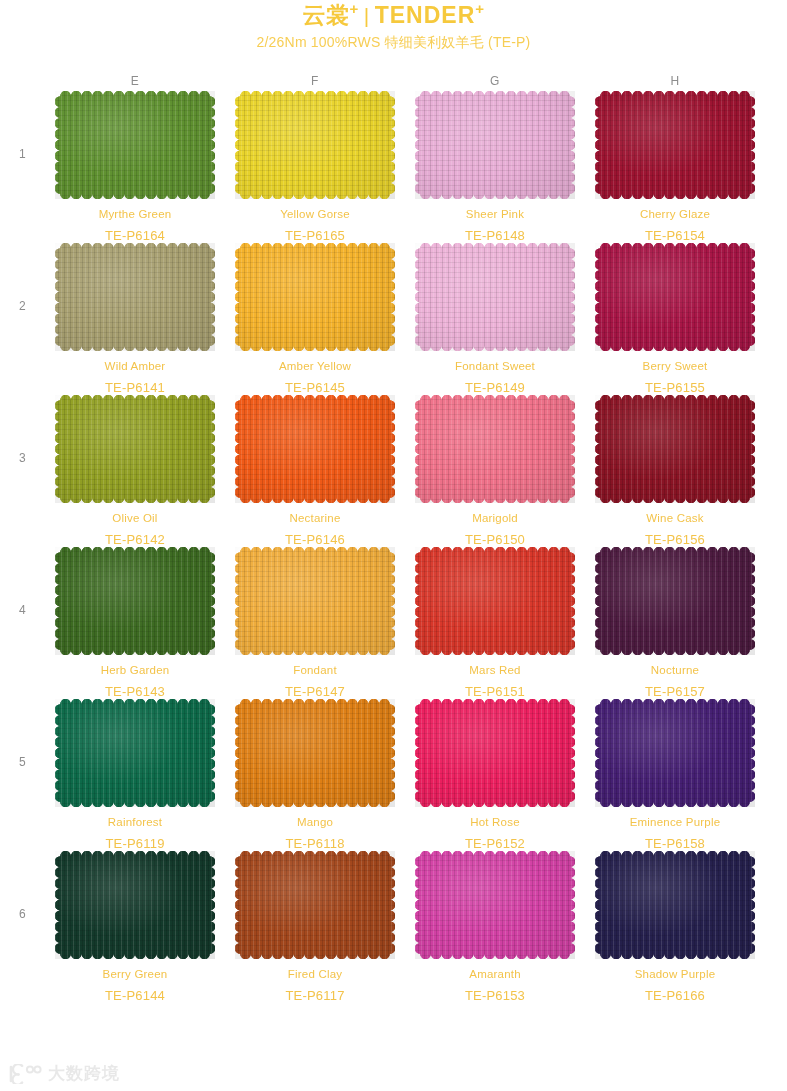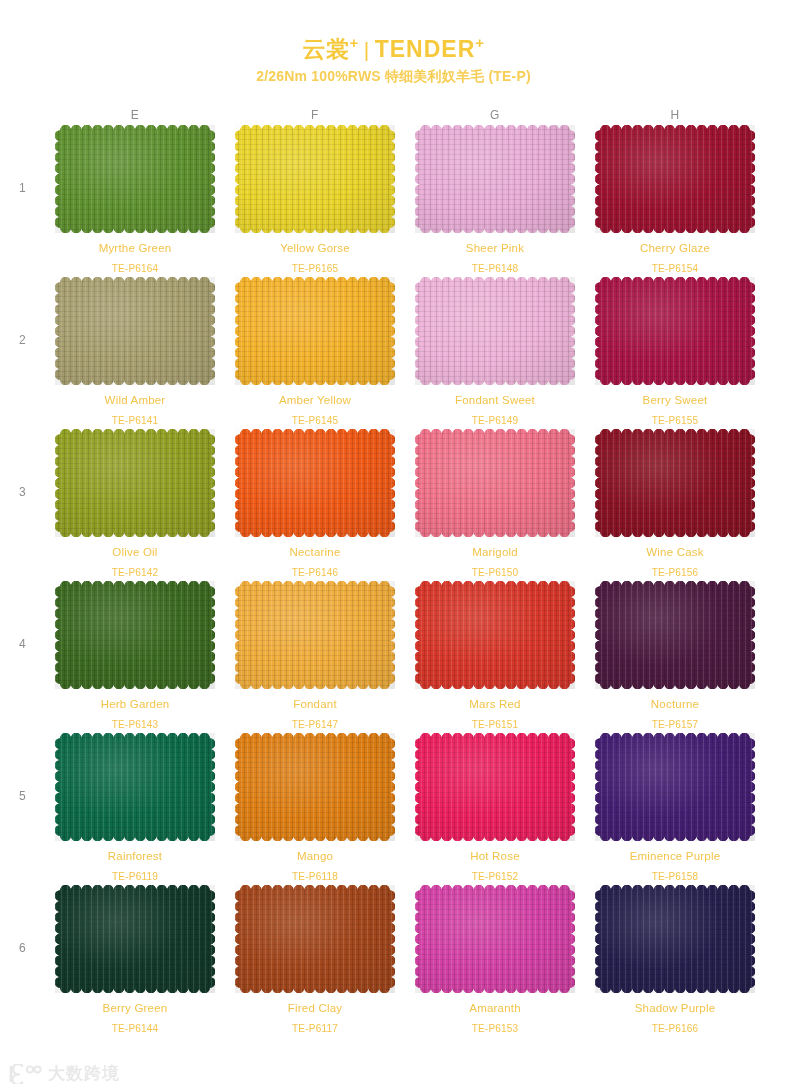--- a/index.html
+++ b/index.html
@@ -11,21 +11,20 @@
     width: 787px;
     height: 1091px;
     position: relative;
     font-family: "Liberation Sans", sans-serif;
     overflow: hidden;
   }
 
   
   .header {
     width: 100%;
-    padding-top: 34px;
     text-align: center;
   }
   .brand-line {
     font-size: 23px;
     font-weight: 700;
     color: #f6c93d;
     letter-spacing: 0.5px;
     line-height: 1.25;
     white-space: nowrap;
   }
@@ -45,21 +44,21 @@
     font-size: 21px;
   }
   .brand-en {
     font-weight: 700;
     letter-spacing: 1px;
   }
   .subtitle {
     margin-top: 5px;
     font-size: 14px;
     color: #f7ce55;
-    font-weight: 700;
+    font-weight: 400;
     letter-spacing: 0.2px;
   }
 
   
   .grid-wrap {
     position: relative;
     margin-top: 22px;
     padding-left: 45px;
     padding-right: 22px;
   }
@@ -113,21 +112,21 @@
   .label {
     margin-top: 10px;
     font-size: 11.5px;
     color: #f3c34a;
     text-align: right;
     line-height: 1.0;
     letter-spacing: 0.2px;
   }
   .code {
     margin-top: 8px;
-    font-size: 10px;
+    font-size: 13px;
     color: #f3c34a;
     text-align: center;
     letter-spacing: 0.2px;
   }
 
   
   .watermark {
     position: absolute;
     left: 8px;
     bottom: 6px;

